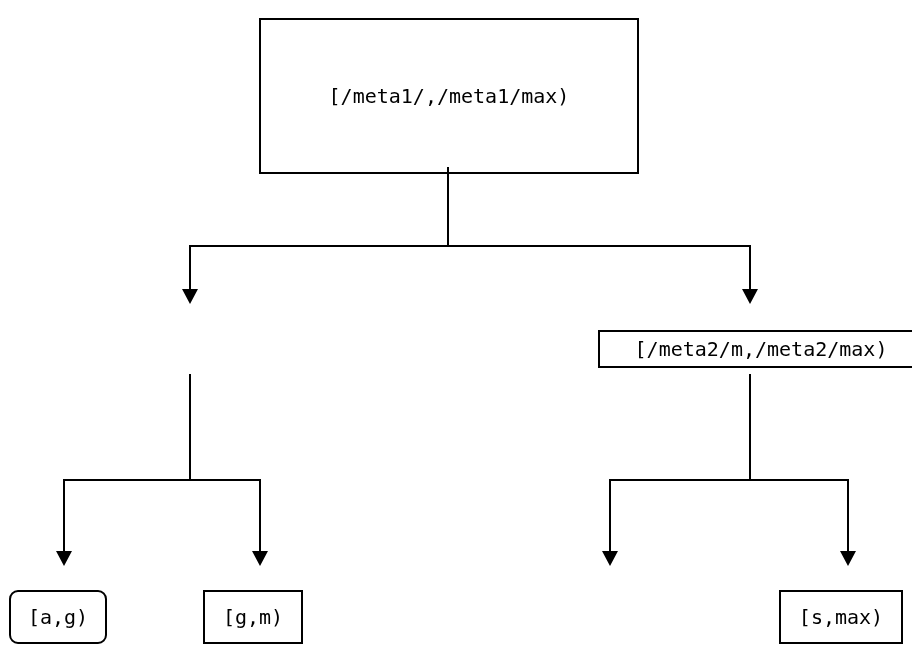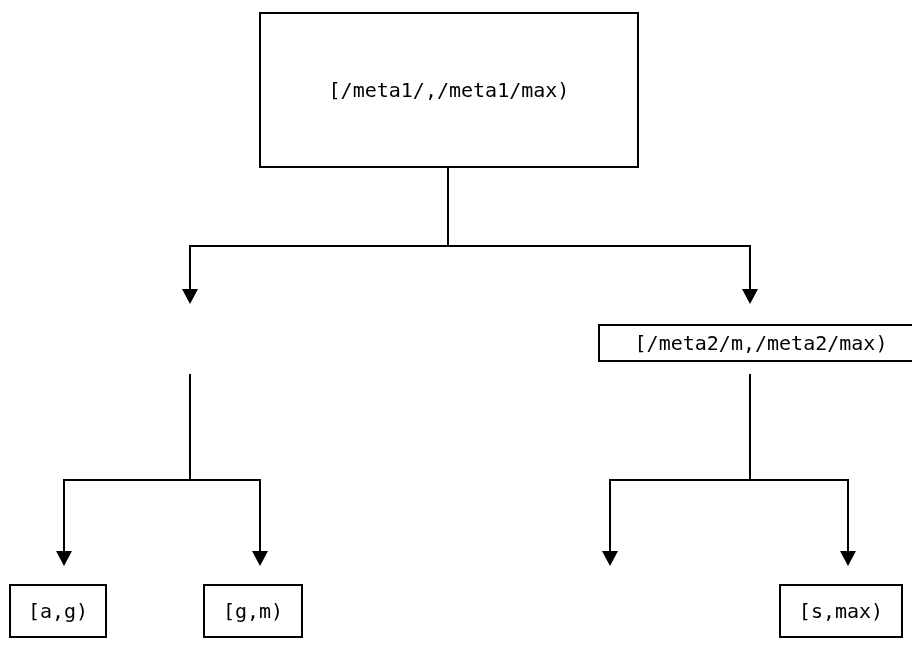--- a/index.html
+++ b/index.html
@@ -27,26 +27,27 @@
     background: #ffffff;
     display: flex;
     align-items: center;
     justify-content: center;
     color: #000000;
     font-family: "DejaVu Sans Mono", "Liberation Mono", monospace;
     font-size: 20px;
     letter-spacing: 0px;
     white-space: nowrap;
     line-height: 1;
+    margin-top: 6px;
   }
   .node.root   { left: 259px; top: 12px;  width: 380px; height: 156px; }
   .node.mid-l  { left: 20px;  top: 324px; width: 326px; height: 50px; }
   .node.mid-r  { left: 598px; top: 324px; width: 326px; height: 38px; }
   .node.leaf   { top: 584px; height: 54px; }
-  .node.leaf-a { left: 9px;   width: 98px; }
+  .node.leaf-a { left: 9px;   width: 98px; border-radius: 9px; }
   .node.leaf-b { left: 203px; width: 100px; }
   .node.leaf-c { left: 553px; width: 100px; }
   .node.leaf-d { left: 779px; width: 124px; }
 
   .edge {
     position: absolute;
     background: #000000;
   }
   .edge.v { width: 2px; }
   .edge.h { height: 2px; }

